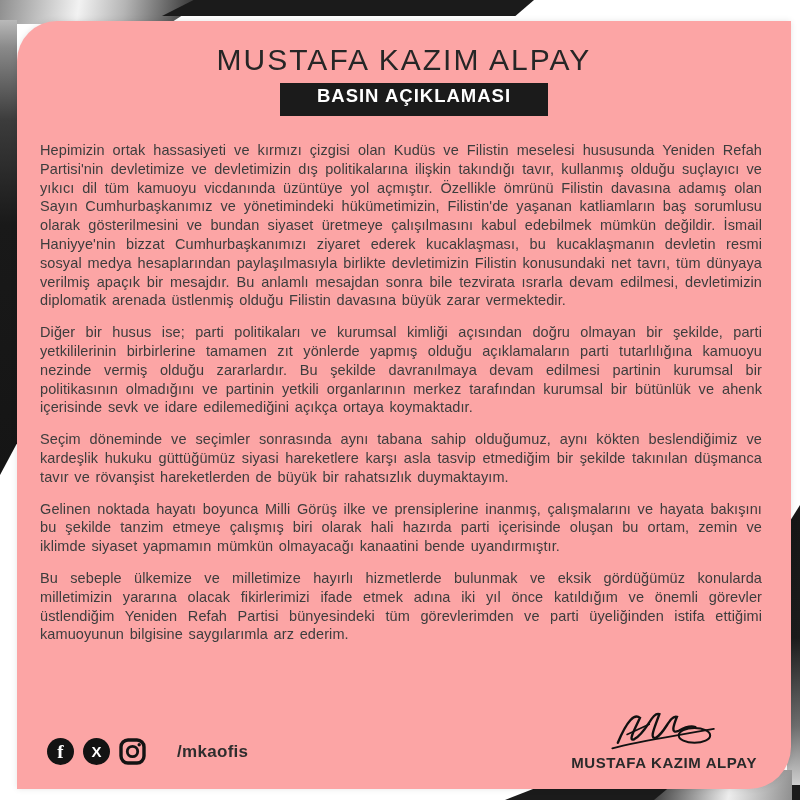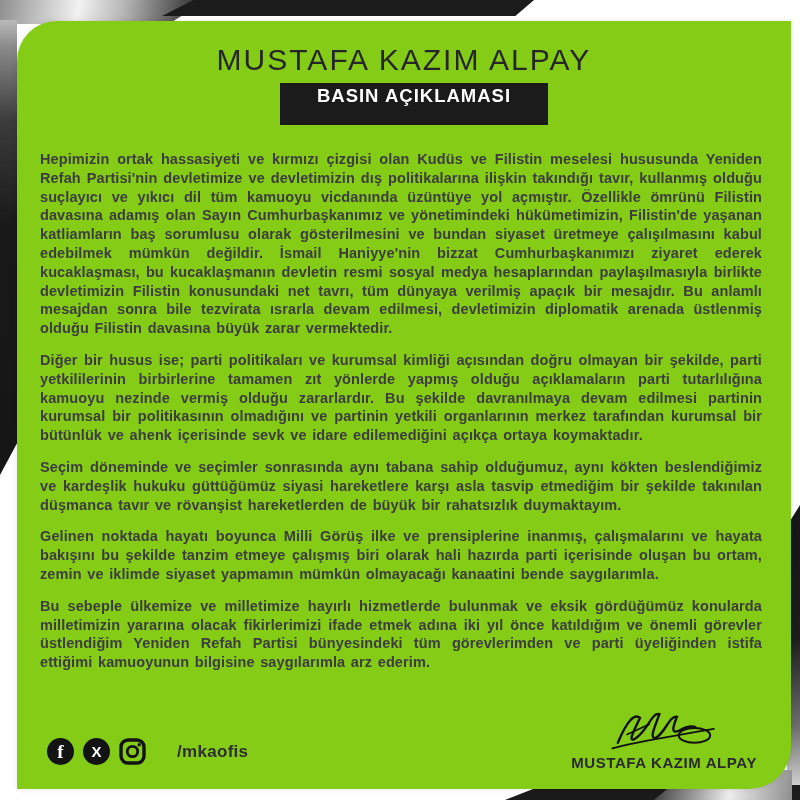--- a/index.html
+++ b/index.html
@@ -34,39 +34,39 @@
     clip-path:polygon(13% 0,100% 0,100% 100%,0 100%);
   }
   .silver-bottom{
     right:8px;bottom:0;width:138px;height:30px;
     background:linear-gradient(278deg,#8f8f8f 0%,#ededed 45%,#9a9a9a 70%,#3a3a3a 100%);
     clip-path:polygon(26% 0,100% 0,100% 100%,0 100%);
   }
   
   .card{
     position:absolute;left:17px;top:21px;right:9px;bottom:11px;
-    background:#84cc16;border-radius:40px 0 42px 0;
+    background:#fca5a5;border-radius:40px 0 42px 0;
     box-shadow:0 0 6px rgba(0,0,0,.10);
   }
   .card-header{text-align:center;padding-top:22px;}
   .doc-title{
     font-size:30px;letter-spacing:2px;color:#262626;font-weight:400;
     line-height:1.1;
   }
   .doc-badge{
     display:inline-block;margin-top:7px;background:#1b1b1b;color:#fff;
     font-weight:700;font-size:18.5px;letter-spacing:1px;
-    padding:2px 37px 18px 37px;
+    padding:2px 37px 9px 37px;
     margin-left:20px;
   }
   
   .doc-body{
     margin:25px 29px 3px 23px;
     color:#3d3d3d;font-size:14.5px;line-height:18.8px;
-    text-align:justify;letter-spacing:.1px;word-spacing:1.5px;font-weight:bold;
+    text-align:justify;letter-spacing:.1px;word-spacing:1.5px;
   }
   .doc-body p{margin:0 0 13px 0;}
   
   .card-footer{
     position:absolute;left:30px;right:26px;bottom:18px;
     display:flex;justify-content:space-between;align-items:flex-end;
   }
   .social-row{display:flex;align-items:center;gap:9px;margin-bottom:6px;}
   .icon-circle{
     width:27px;height:27px;border-radius:50%;background:#131313;color:#fff;
@@ -95,21 +95,21 @@
 
   <div class="card-header">
     <div class="doc-title">MUSTAFA KAZIM ALPAY</div>
     <div class="doc-badge">BASIN AÇIKLAMASI</div>
   </div>
 
   <div class="doc-body">
     <p>Hepimizin ortak hassasiyeti ve kırmızı çizgisi olan Kudüs ve Filistin meselesi hususunda Yeniden Refah Partisi'nin devletimize ve devletimizin dış politikalarına ilişkin takındığı tavır, kullanmış olduğu suçlayıcı ve yıkıcı dil tüm kamuoyu vicdanında üzüntüye yol açmıştır. Özellikle ömrünü Filistin davasına adamış olan Sayın Cumhurbaşkanımız ve yönetimindeki hükümetimizin, Filistin'de yaşanan katliamların baş sorumlusu olarak gösterilmesini ve bundan siyaset üretmeye çalışılmasını kabul edebilmek mümkün değildir. İsmail Haniyye'nin bizzat Cumhurbaşkanımızı ziyaret ederek kucaklaşması, bu kucaklaşmanın devletin resmi sosyal medya hesaplarından paylaşılmasıyla birlikte devletimizin Filistin konusundaki net tavrı, tüm dünyaya verilmiş apaçık bir mesajdır. Bu anlamlı mesajdan sonra bile tezvirata ısrarla devam edilmesi, devletimizin diplomatik arenada üstlenmiş olduğu Filistin davasına büyük zarar vermektedir.</p>
     <p>Diğer bir husus ise; parti politikaları ve kurumsal kimliği açısından doğru olmayan bir şekilde, parti yetkililerinin birbirlerine tamamen zıt yönlerde yapmış olduğu açıklamaların parti tutarlılığına kamuoyu nezinde vermiş olduğu zararlardır. Bu şekilde davranılmaya devam edilmesi partinin kurumsal bir politikasının olmadığını ve partinin yetkili organlarının merkez tarafından kurumsal bir bütünlük ve ahenk içerisinde sevk ve idare edilemediğini açıkça ortaya koymaktadır.</p>
     <p>Seçim döneminde ve seçimler sonrasında aynı tabana sahip olduğumuz, aynı kökten beslendiğimiz ve kardeşlik hukuku güttüğümüz siyasi hareketlere karşı asla tasvip etmediğim bir şekilde takınılan düşmanca tavır ve rövanşist hareketlerden de büyük bir rahatsızlık duymaktayım.</p>
-    <p>Gelinen noktada hayatı boyunca Milli Görüş ilke ve prensiplerine inanmış, çalışmalarını ve hayata bakışını bu şekilde tanzim etmeye çalışmış biri olarak hali hazırda parti içerisinde oluşan bu ortam, zemin ve iklimde siyaset yapmamın mümkün olmayacağı kanaatini bende saygılarımla.</p>
+    <p>Gelinen noktada hayatı boyunca Milli Görüş ilke ve prensiplerine inanmış, çalışmalarını ve hayata bakışını bu şekilde tanzim etmeye çalışmış biri olarak hali hazırda parti içerisinde oluşan bu ortam, zemin ve iklimde siyaset yapmamın mümkün olmayacağı kanaatini bende uyandırmıştır.</p>
     <p>Bu sebeple ülkemize ve milletimize hayırlı hizmetlerde bulunmak ve eksik gördüğümüz konularda milletimizin yararına olacak fikirlerimizi ifade etmek adına iki yıl önce katıldığım ve önemli görevler üstlendiğim Yeniden Refah Partisi bünyesindeki tüm görevlerimden ve parti üyeliğinden istifa ettiğimi kamuoyunun bilgisine saygılarımla arz ederim.</p>
   </div>
 
   <div class="card-footer">
 
     <div class="social-row">
       <span class="icon-circle fb">f</span>
       <span class="icon-circle x">X</span>
       <span style="display:block;">
         <svg class="ig-icon" viewBox="0 0 27 27">

